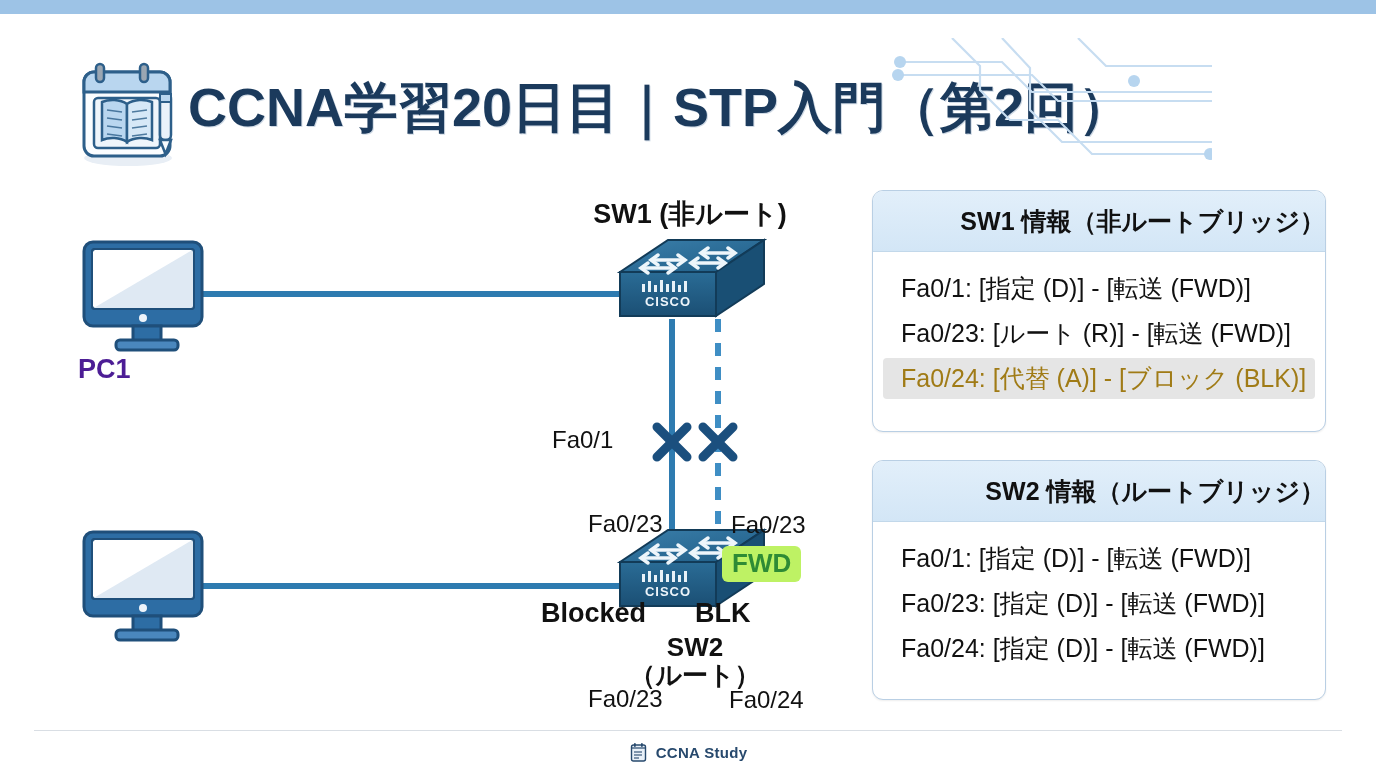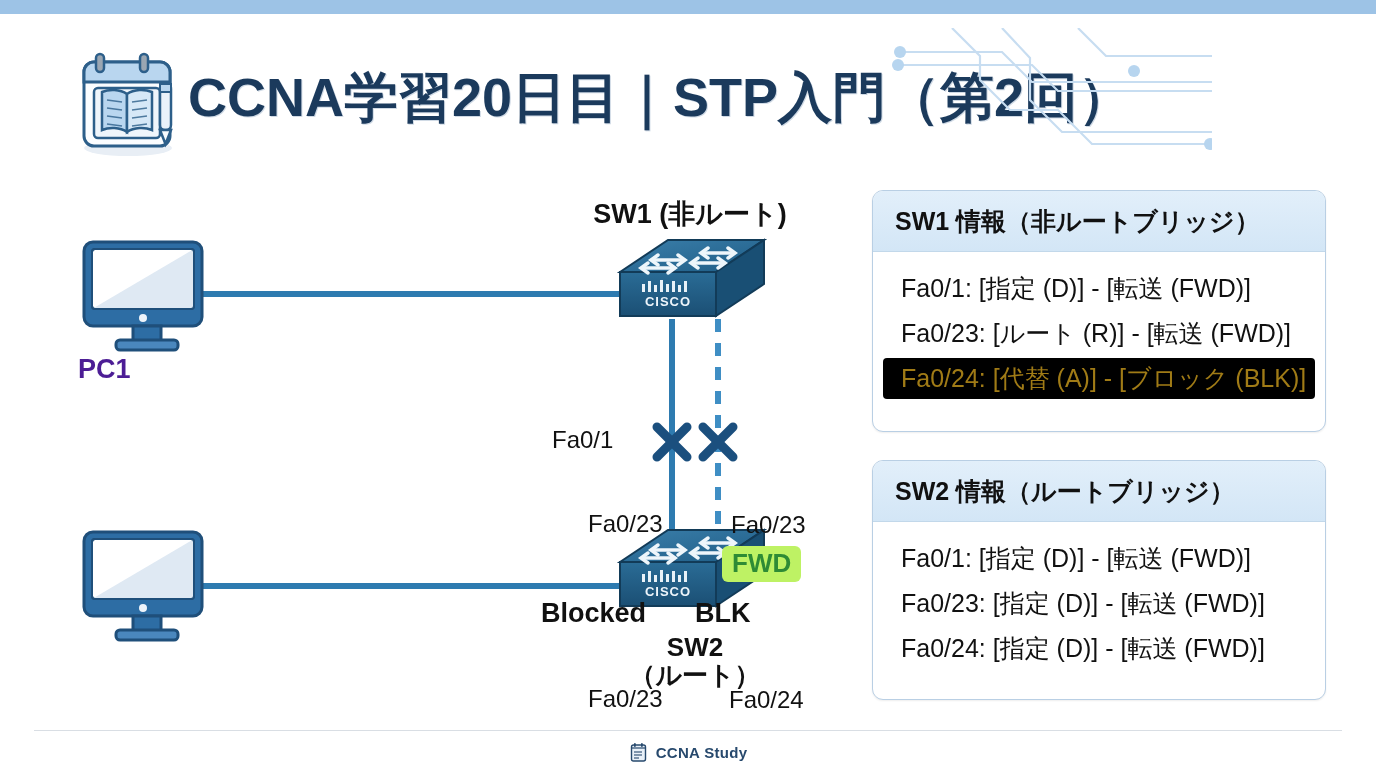--- a/index.html
+++ b/index.html
@@ -7,21 +7,21 @@
     width:1376px;height:768px;
     background:#ffffff;
     font-family:"Liberation Sans","DejaVu Sans",sans-serif;
     overflow:hidden;position:relative;
     -webkit-font-smoothing:antialiased;
   }
   
   .topbar{position:absolute;left:0;top:0;width:1376px;height:14px;background:#9dc3e6;}
 
   
-  .header{position:absolute;left:0;top:14px;width:1212px;height:160px;}
+  .header{position:absolute;left:0;top:24px;width:1212px;height:160px;}
   .hdr-icon{position:absolute;left:66px;top:34px;width:124px;height:112px;}
   .hdr-title{
     position:absolute;left:188px;top:48px;
     font-size:54px;font-weight:bold;color:#1b3a5c;
     letter-spacing:0px;white-space:nowrap;
     text-shadow:1px 1px 0 rgba(120,150,180,.35);
   }
   .circuit{position:absolute;right:0;top:14px;width:330px;height:150px;pointer-events:none;}
 
   
@@ -72,28 +72,29 @@
     box-shadow:0 1px 2px rgba(0,0,0,.07);overflow:hidden;
   }
   #panel-sw1{top:190px;height:240px;}
   #panel-sw2{top:460px;height:238px;}
   .panel-head{
     height:60px;line-height:60px;
     background:linear-gradient(180deg,#e2effa 0%,#d3e6f6 100%);
     border-bottom:1px solid #c2d8ea;
     padding-left:22px;font-size:25px;font-weight:bold;color:#111;
     white-space:nowrap;
+    text-align:right;
   }
   .panel-body{padding:16px 0 0 0;}
   .prow{
     font-size:25px;color:#111;white-space:nowrap;
     padding:4px 0 4px 18px;margin:0 10px 4px 10px;
     border-radius:4px;
   }
-  .prow.hl{background:#000000;color:#a07b16;}
+  .prow.hl{background:#e5e5e5;color:#a07b16;}
 
   
   .footer-rule{position:absolute;left:34px;top:730px;width:1308px;height:1px;background:#d9dee4;}
   .footer{
     position:absolute;left:0;top:742px;width:1376px;
     display:flex;align-items:center;justify-content:center;gap:8px;
   }
   .footer-text{font-size:15px;font-weight:bold;color:#27496d;letter-spacing:.3px;}
 </style>
 </head>

